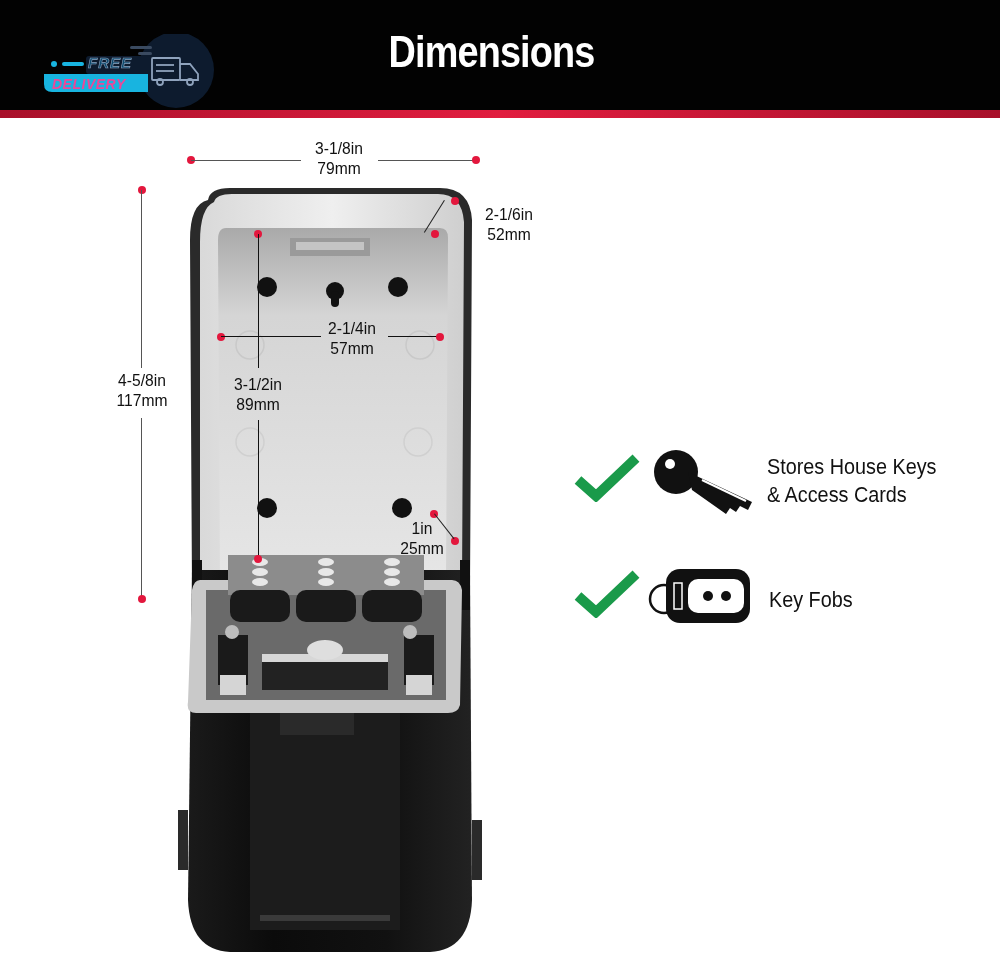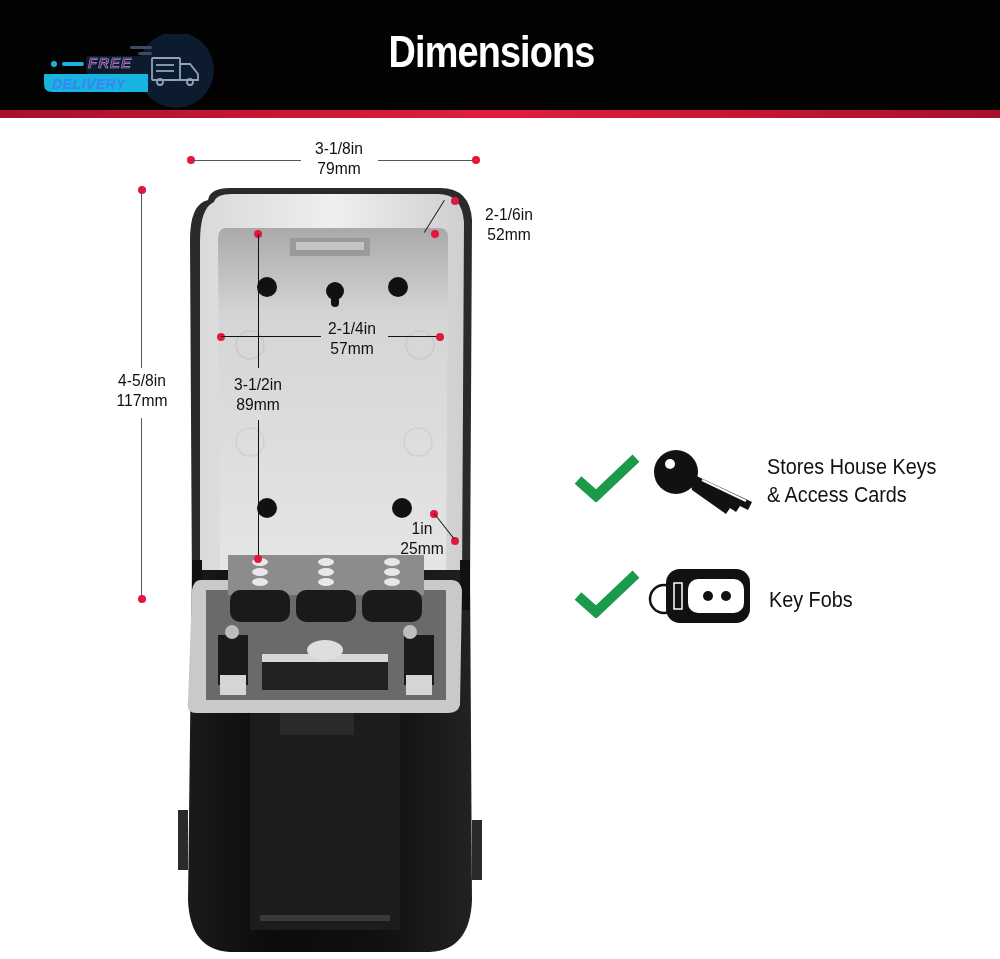--- a/index.html
+++ b/index.html
@@ -31,22 +31,22 @@
     <rect x="100" y="18" width="14" height="3" rx="1.5" fill="#3a4a60"></rect>
     <g fill="none" stroke="#8fa3bd" stroke-width="1.8">
       <rect x="114" y="24" width="28" height="22" rx="1"></rect>
       <path d="M142 30 H152 L160 40 V46 H142"></path>
       <line x1="118" y1="31" x2="136" y2="31"></line>
       <line x1="118" y1="37" x2="136" y2="37"></line>
       <circle cx="122" cy="48" r="3"></circle>
       <circle cx="152" cy="48" r="3"></circle>
     </g>
   </svg>
-  <span style="position:absolute;left:50px;top:20px;font-style:italic;font-weight:bold;font-size:15px;color:#701a75;-webkit-text-stroke:0.6px #8fa3bd;letter-spacing:1px;">FREE</span>
-  <span style="position:absolute;left:14px;top:42px;font-style:italic;font-weight:bold;font-size:14px;color:#3b82f6;letter-spacing:0.5px;">DELIVERY</span>
+  <span style="position:absolute;left:50px;top:20px;font-style:italic;font-weight:bold;font-size:15px;color:#0c4a6e;-webkit-text-stroke:0.6px #8fa3bd;letter-spacing:1px;">FREE</span>
+  <span style="position:absolute;left:14px;top:42px;font-style:italic;font-weight:bold;font-size:14px;color:#ec4899;letter-spacing:0.5px;">DELIVERY</span>
 </div>
 
 <div class="title">Dimensions</div>
 
 <svg style="position:absolute;left:170px;top:180px;" width="320" height="780" viewBox="0 0 320 780">
   <defs>
     <linearGradient id="lidg" x1="0" y1="0" x2="1" y2="0">
       <stop offset="0" stop-color="#d9d9d9"></stop>
         <stop offset="0.5" stop-color="#efefef"></stop>
         <stop offset="1" stop-color="#cfcfcf"></stop>

